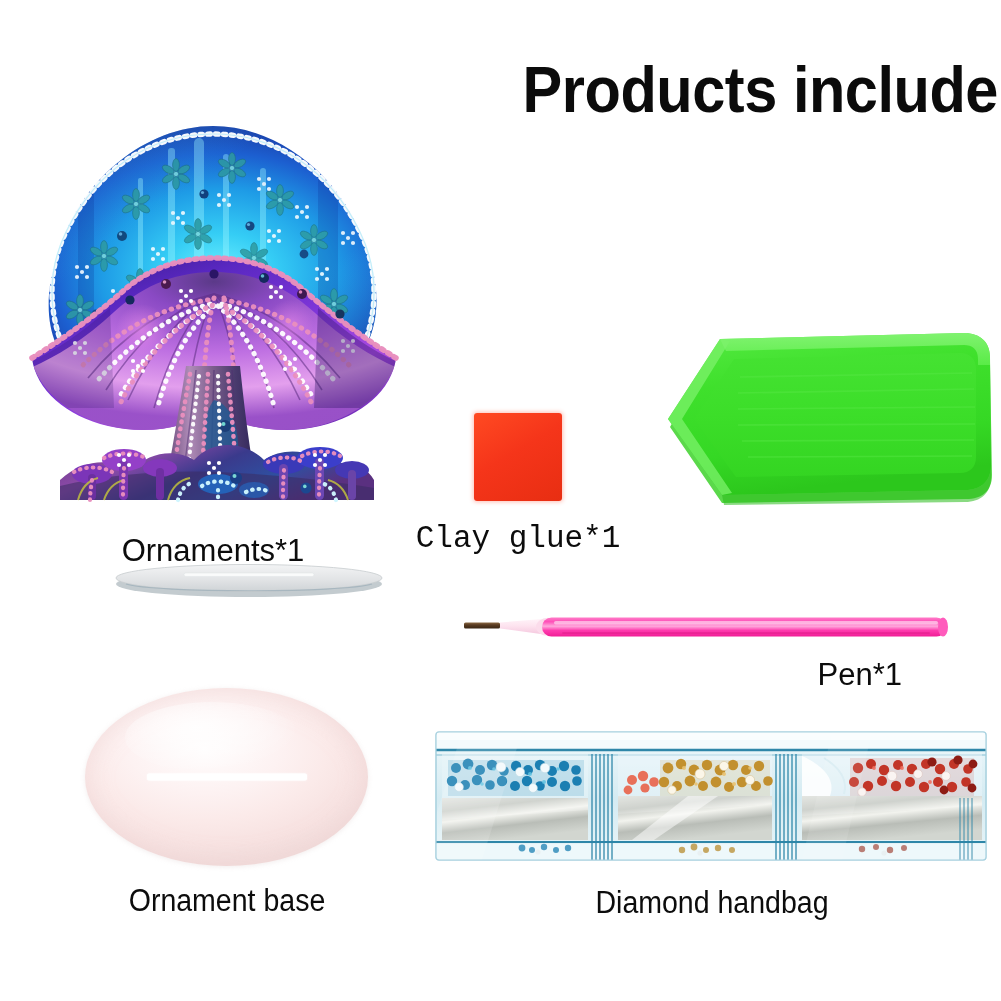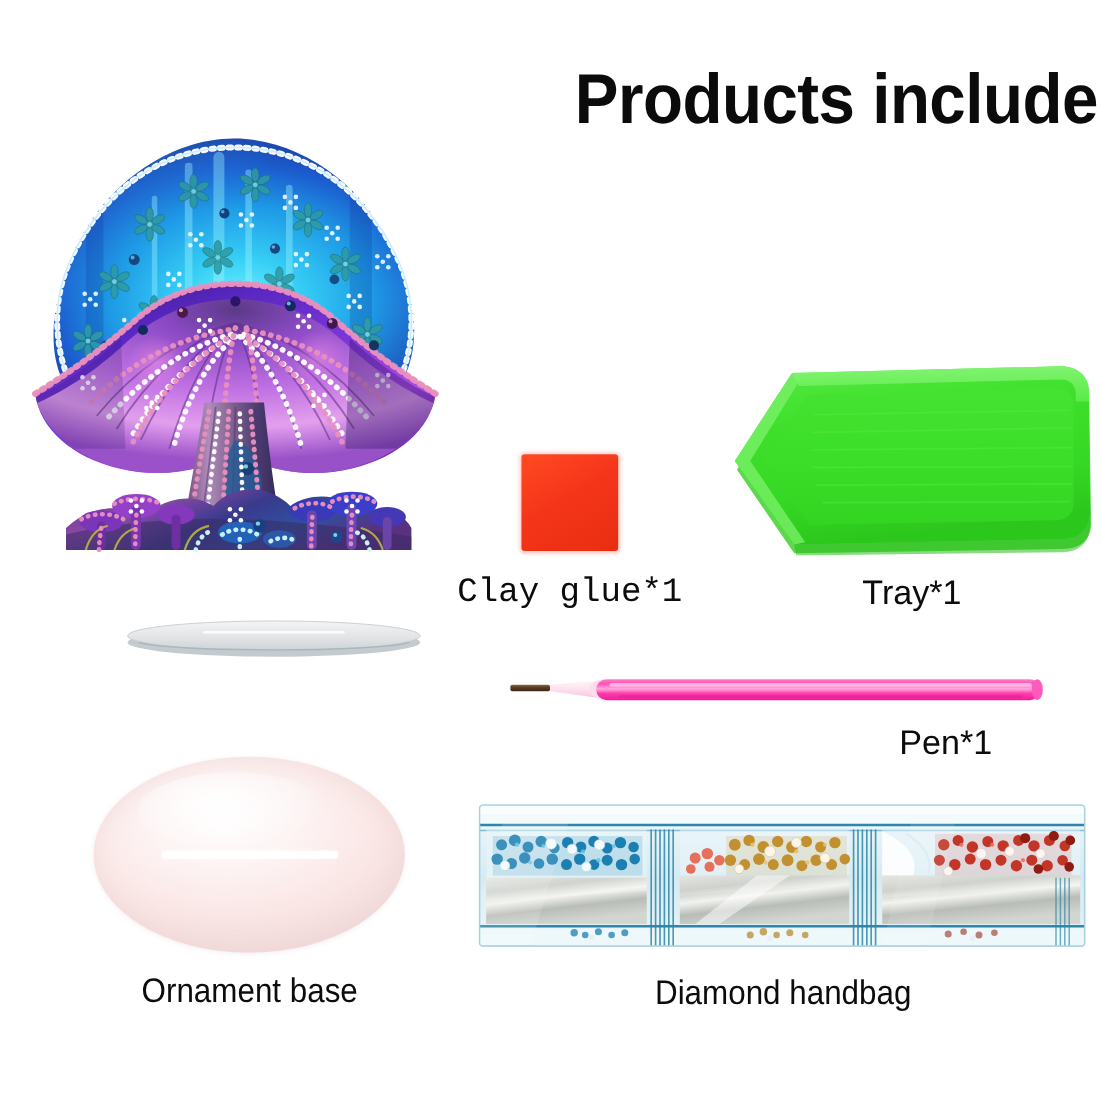--- a/index.html
+++ b/index.html
@@ -399,20 +399,21 @@
           <stop offset="55%" stop-color="#E2E4E6"></stop>
           <stop offset="100%" stop-color="#CFD3D6"></stop>
         </linearGradient>
       </defs>
       <ellipse cx="135" cy="24" rx="133" ry="13" fill="#B9C2C7" opacity=".85"></ellipse>
       <ellipse cx="135" cy="18" rx="133" ry="13.5" fill="url(#discG)" stroke="#C6CBCE" stroke-width="0.8"></ellipse>
       <rect x="70" y="13" width="130" height="3.4" rx="1.7" fill="#FAFBFB" stroke="#DDE1E3" stroke-width="0.5"></rect>
       <path d="M12 24 C40 33 230 33 258 24" fill="none" stroke="#9FB0BA" stroke-width="1.2" opacity=".8"></path>
     </svg>
   </div>
+  <div class="caption" style="left:18px;top:534px;width:390px;">Ornaments*1</div>
 
   <div id="clayglue"></div>
   <div class="caption" style="left:396px;top:522px;width:244px;font-family:Liberation Mono, monospace;">Clay glue*1</div>
 
   <svg id="tray" viewBox="0 0 338 190">
     <defs>
       <linearGradient id="trayBody" x1="0" y1="0" x2="0.25" y2="1">
         <stop offset="0%" stop-color="#55EA42"></stop>
         <stop offset="35%" stop-color="#3FE02C"></stop>
         <stop offset="75%" stop-color="#35D824"></stop>
@@ -443,21 +444,20 @@
       <path d="M80 62 L312 58"></path>
         <path d="M78 78 L314 74"></path>
         <path d="M78 94 L315 92"></path>
       <path d="M78 110 L315 109"></path>
         <path d="M82 126 L314 125"></path>
         <path d="M88 142 L312 141"></path>
     </g>
 
     <path d="M62 180 L305 175 C321 175 331 166 331 150 L331 162 C331 178 321 187 305 187 L64 190 Z" fill="#28BC19" opacity=".55"></path>
   </svg>
-  <div class="caption" style="left:700px;top:522px;width:258px;">Tray*1</div>
 
   <svg id="pen" viewBox="0 0 490 40">
     <defs>
       <linearGradient id="penShaft" x1="0" y1="0" x2="0" y2="1">
         <stop offset="0%" stop-color="#FF7CC8"></stop>
         <stop offset="22%" stop-color="#FF4FB8"></stop>
         <stop offset="46%" stop-color="#FFA8DC"></stop>
         <stop offset="68%" stop-color="#FF3BAE"></stop>
         <stop offset="100%" stop-color="#F01E96"></stop>
       </linearGradient>

